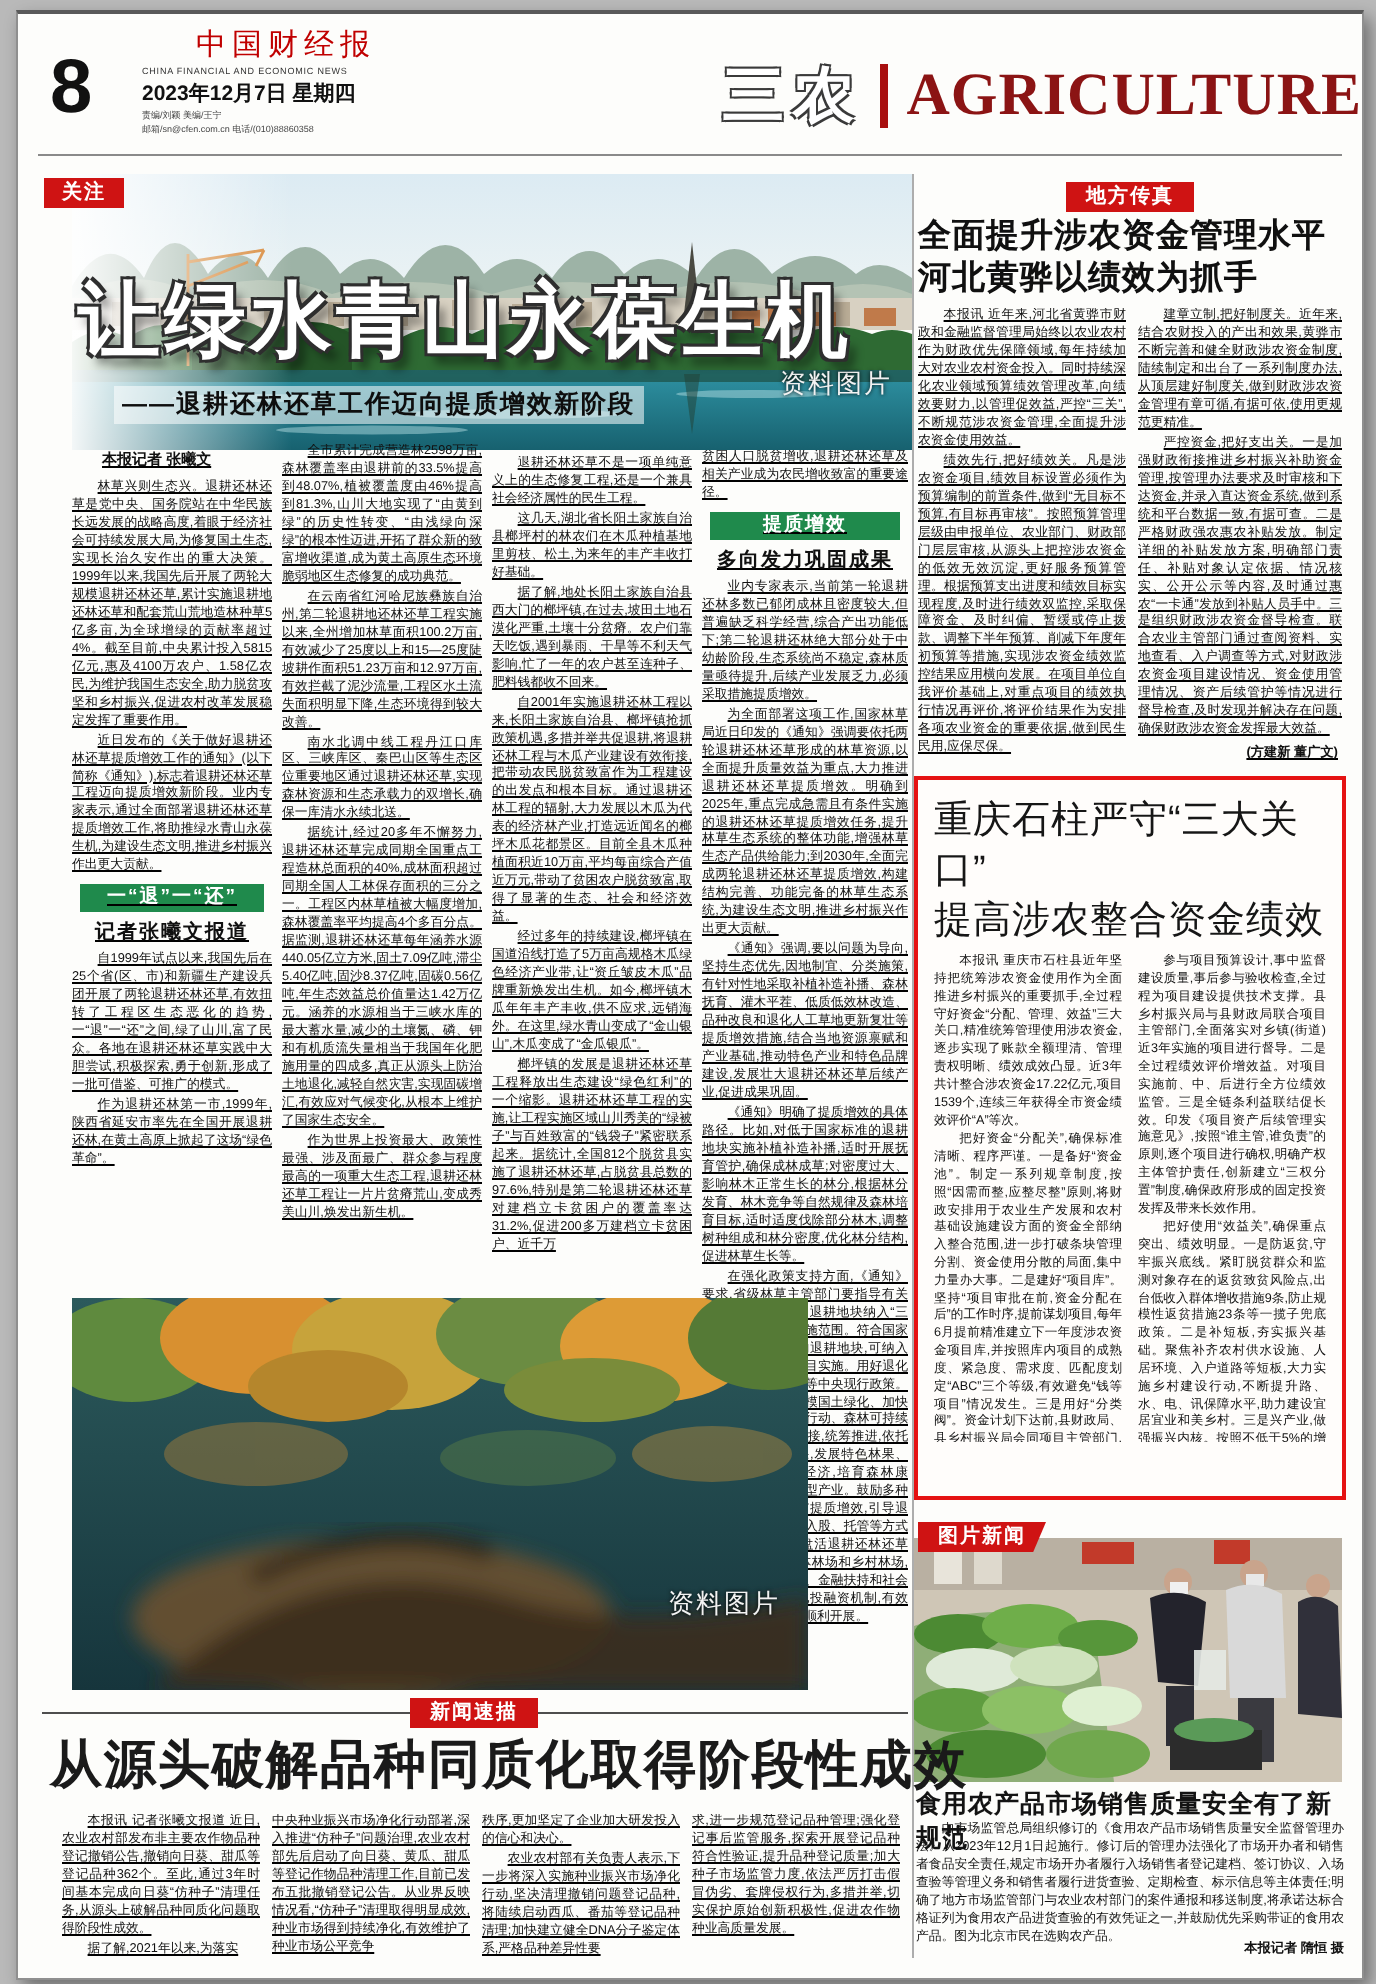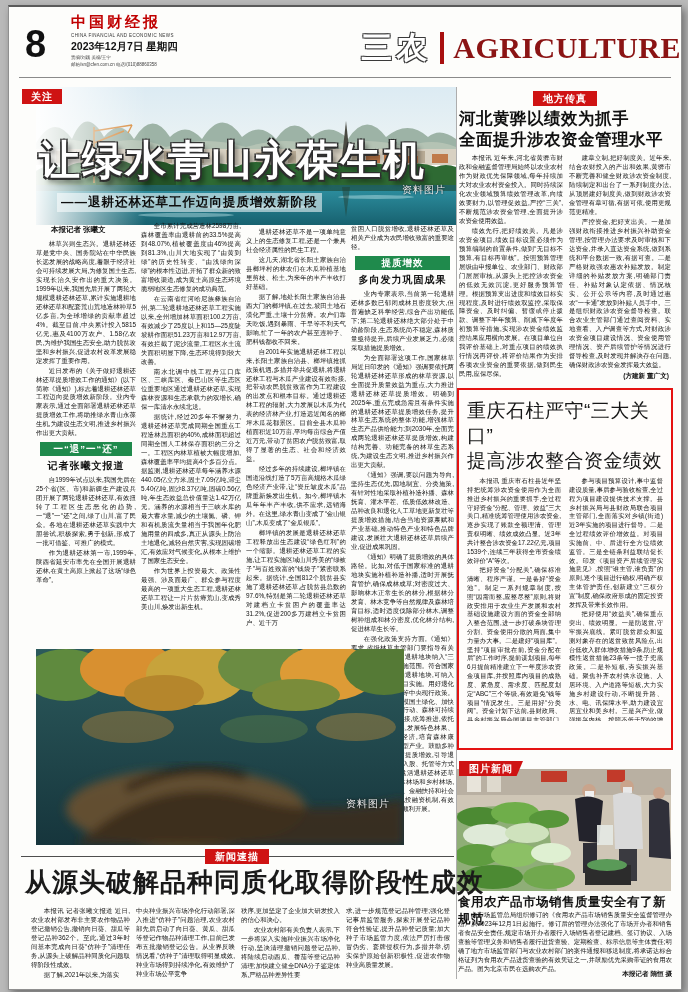--- a/index.html
+++ b/index.html
@@ -1,42 +1,42 @@
 <!DOCTYPE html>
 <html><head>
 <meta charset="utf-8">
 <style>
   html,body{margin:0;padding:0;}
   body{width:688px;height:992px;background:#b9b9b9;font-family:"Liberation Sans",sans-serif;position:relative;overflow:hidden;}
   .page{position:absolute;left:8px;top:5px;width:672px;height:982px;background:#fdfdfb;border:1px solid #8f8f8f;border-top:2px solid #5a5a5a;box-shadow:3px 4px 8px rgba(0,0,0,.4);}
   
   .pagenum{position:absolute;left:16px;top:18px;font-size:38px;font-weight:900;color:#111;line-height:1;}
   .mast{position:absolute;left:62px;top:6px;width:200px;}
-  .logo-cn{font-size:15px;font-weight:700;color:#c00000;letter-spacing:3px;}
+  .logo-cn{font-size:15px;font-weight:400;color:#c00000;letter-spacing:3px;margin-left:27px;}
   .logo-en{font-size:4.5px;color:#333;letter-spacing:.4px;margin-top:1px;}
   .date{font-size:10.5px;font-weight:700;color:#111;margin-top:2px;}
   .mast-info{font-size:4.5px;color:#444;line-height:1.5;margin-top:1px;}
   .section-title{position:absolute;right:0;top:20px;display:flex;align-items:center;gap:9px;text-align:center;}
   .sec-cn{font-size:31px;color:#fff;font-weight:700;letter-spacing:4px;
     text-shadow:-1px -1px 0 #3a3a3a,1px -1px 0 #3a3a3a,-1px 1px 0 #3a3a3a,1px 1px 0 #3a3a3a;}
   .sec-bar{width:4px;height:32px;background:#a80f0f;}
   .sec-en{font-family:"Liberation Serif",serif;font-size:30px;font-weight:700;color:#8b1414;letter-spacing:.5px;}
   .header-rule{position:absolute;left:10px;right:10px;top:70px;height:1px;background:#8a8a8a;}
   
   .redtag{position:absolute;background:#cf1313;color:#fff;font-weight:700;font-size:10px;line-height:15px;text-align:center;letter-spacing:1px;}
   .bp{margin:0 0 1px;text-indent:2em;font-size:6.4px;line-height:1.4;text-align:justify;color:#121212;}
-  .colbox{position:absolute;overflow:hidden;}
+  .colbox{position:absolute;overflow:hidden;text-decoration:underline;}
   .sec{margin:4px 0 3px;}
   .sec-band{background:#1f8a4c;color:#fff;font-weight:700;font-size:9.5px;line-height:14px;text-align:center;width:92%;margin:0 auto;letter-spacing:1px;}
   .sec-sub{font-size:10px;font-weight:700;text-align:center;color:#101010;margin-top:3px;letter-spacing:1px;}
   .byline{font-size:7.5px;font-weight:700;text-indent:2em;margin:0 0 5px;color:#111;}
   .sign{font-size:6.6px;font-weight:700;text-align:right;margin:2px 2px 0 0;color:#111;}
   .photo{position:absolute;overflow:hidden;}
   .photo svg{display:block;}
-  .pcredit{position:absolute;font-size:10px;color:#f2f2f2;text-shadow:0 0 2px #000;letter-spacing:1px;}
+  .pcredit{position:absolute;font-size:13px;color:#f2f2f2;text-shadow:0 0 2px #000;letter-spacing:1px;}
   .vdiv{position:absolute;width:1px;background:#adadad;}
   
   .main-headline{position:absolute;left:30px;top:126px;font-size:41px;font-weight:900;color:#fff;letter-spacing:2px;white-space:nowrap;
     text-shadow:-1.5px -1.5px 0 #2e2e2e,1.5px -1.5px 0 #2e2e2e,-1.5px 1.5px 0 #2e2e2e,1.5px 1.5px 0 #2e2e2e,4px 5px 5px rgba(0,0,0,.45);}
   .main-sub{position:absolute;left:48px;top:186px;font-size:12.5px;font-weight:800;color:#0e0e0e;letter-spacing:1px;background:rgba(255,255,255,.55);padding:1px 4px;}
   
   .loc-head{position:absolute;left:450px;top:101px;width:214px;font-size:16.5px;font-weight:800;color:#101010;line-height:1.3;letter-spacing:.5px;}
   .redbox{position:absolute;left:448px;top:381px;width:212px;height:358px;border:2px solid #e51212;background:#fffdfb;overflow:hidden;}
   .box-head{margin:8px 8px 4px;font-size:19px;font-weight:400;color:#161616;line-height:1.32;letter-spacing:.5px;}
   .box-cols{display:flex;gap:8px;margin:4px 8px 0;height:244px;overflow:hidden;}
@@ -213,22 +213,22 @@
         <path d="M90,140 Q150,110 210,128" stroke="#2c2114" stroke-width="8" fill="none"></path>
       </g>
     </svg>
     <div class="pcredit" style="right:14px;bottom:34px;">资料图片</div>
   </div>
 
   <div class="vdiv" style="left:447px;top:80px;height:892px;"></div>
 
   <div class="redtag" style="left:524px;top:84px;width:64px;text-align:center;">地方传真</div>
   <div class="loc-head">
+    <div>全面提升涉农资金管理水平</div>
     <div>河北黄骅以绩效为抓手</div>
-    <div>全面提升涉农资金管理水平</div>
   </div>
   <div class="colbox" style="left:450px;top:147px;width:104px;height:230px;">
     <p class="bp">本报讯 近年来,河北省黄骅市财政和金融监督管理局始终以农业农村作为财政优先保障领域,每年持续加大对农业农村资金投入。同时持续深化农业领域预算绩效管理改革,向绩效要财力,以管理促效益,严控“三关”,不断规范涉农资金管理,全面提升涉农资金使用效益。</p>
     <p class="bp">绩效先行,把好绩效关。凡是涉农资金项目,绩效目标设置必须作为预算编制的前置条件,做到“无目标不预算,有目标再审核”。按照预算管理层级由申报单位、农业部门、财政部门层层审核,从源头上把控涉农资金的低效无效沉淀,更好服务预算管理。根据预算支出进度和绩效目标实现程度,及时进行绩效双监控,采取保障资金、及时纠偏、暂缓或停止拨款、调整下半年预算、削减下年度年初预算等措施,实现涉农资金绩效监控结果应用横向发展。在项目单位自我评价基础上,对重点项目的绩效执行情况再评价,将评价结果作为安排各项农业资金的重要依据,做到民生民用,应保尽保。</p>
   </div>
   <div class="colbox" style="left:560px;top:147px;width:102px;height:230px;">
     <p class="bp">建章立制,把好制度关。近年来,结合农财投入的产出和效果,黄骅市不断完善和健全财政涉农资金制度,陆续制定和出台了一系列制度办法,从顶层建好制度关,做到财政涉农资金管理有章可循,有据可依,使用更规范更精准。</p>
     <p class="bp">严控资金,把好支出关。一是加强财政衔接推进乡村振兴补助资金管理,按管理办法要求及时审核和下达资金,并录入直达资金系统,做到系统和平台数据一致,有据可查。二是严格财政强农惠农补贴发放。制定详细的补贴发放方案,明确部门责任、补贴对象认定依据、情况核实、公开公示等内容,及时通过惠农“一卡通”发放到补贴人员手中。三是组织财政涉农资金督导检查。联合农业主管部门通过查阅资料、实地查看、入户调查等方式,对财政涉农资金项目建设情况、资金使用管理情况、资产后续管护等情况进行督导检查,及时发现并解决存在问题,确保财政涉农资金发挥最大效益。</p>
     <p class="sign">(方建新 董广文)</p>
   </div>

